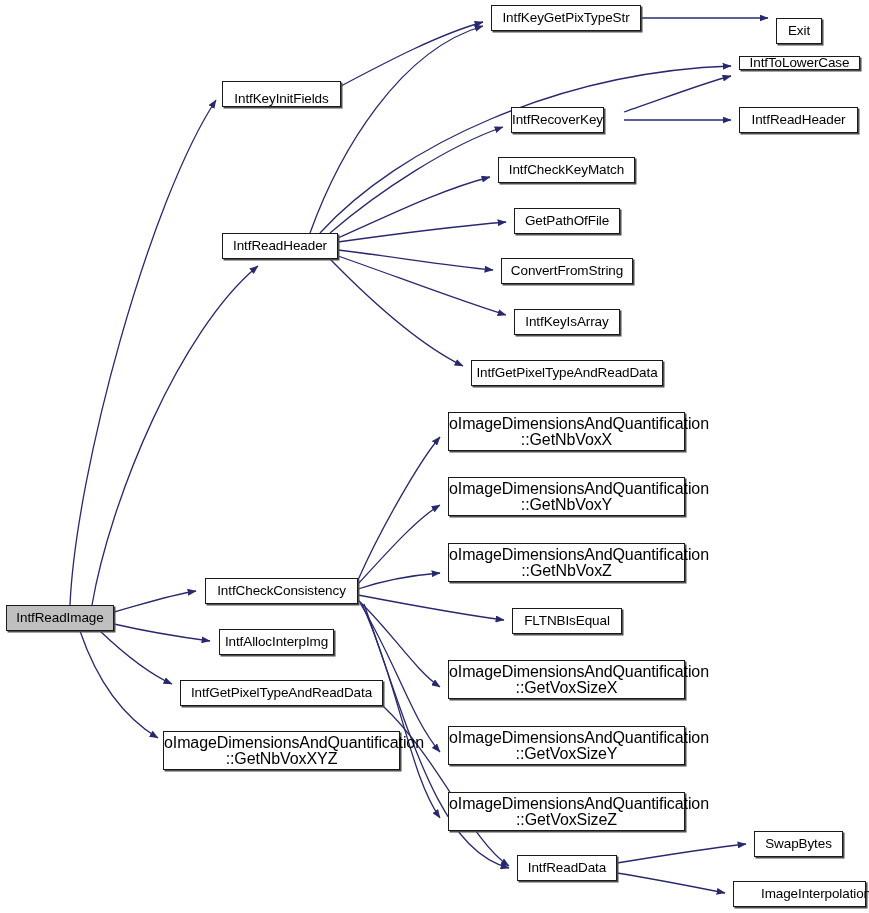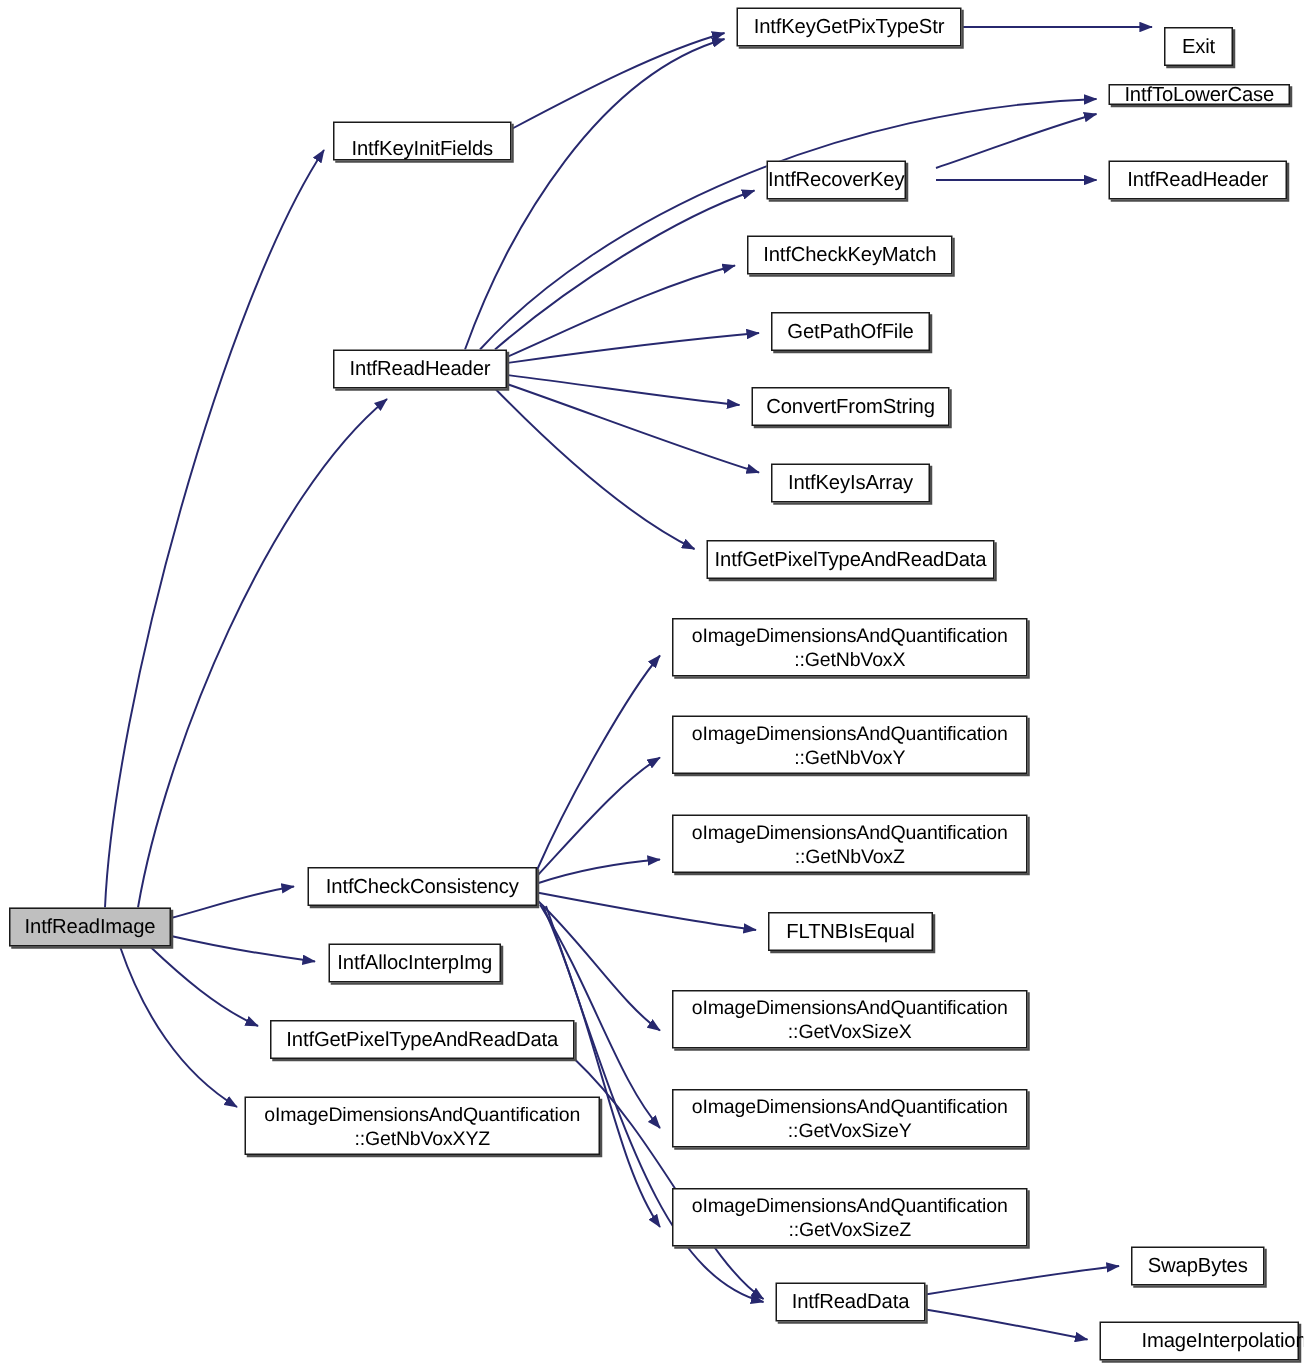--- a/index.html
+++ b/index.html
@@ -43,21 +43,21 @@
   }
   .node.root {
     background: #bfbfbf;
   }
   .node .label {
     display: block;
     width: 100%;
     padding: 0 4px;
   }
   .node.two-line {
-    font-size: 13px;
+    font-size: 16px;
     line-height: 16px;
   }
 </style>
 </head>
 <body>
 
 <div id="canvas">
   <svg id="edges" viewBox="0 0 869 913" xmlns="http://www.w3.org/2000/svg">
     <defs>
       <marker id="arrowhead" markerWidth="9" markerHeight="7" refX="8.4" refY="3.5" orient="auto" markerUnits="userSpaceOnUse">

